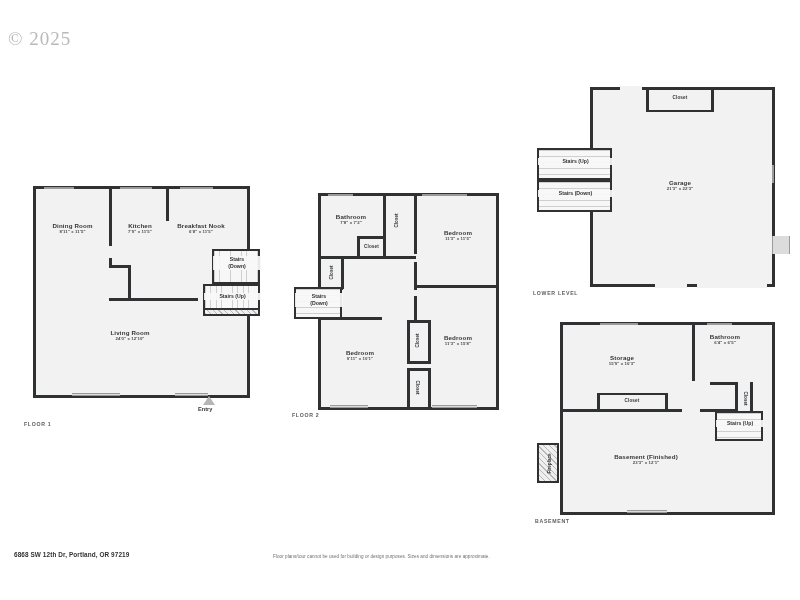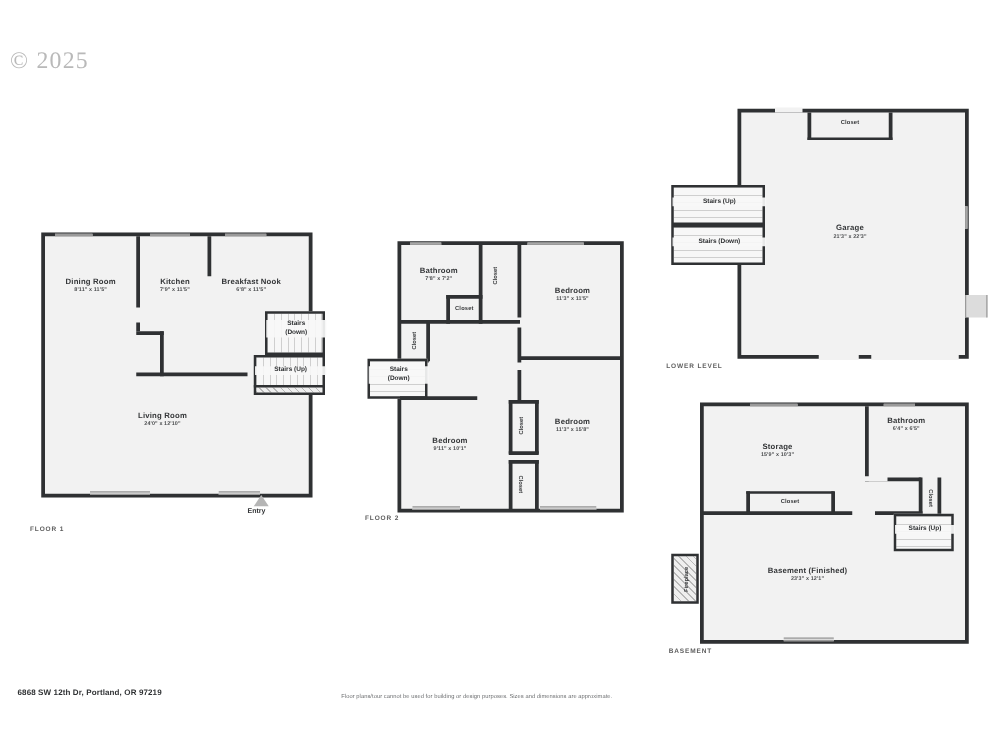--- a/index.html
+++ b/index.html
@@ -6,21 +6,21 @@
   body{
     width:800px;height:600px;background:#ffffff;
     font-family:"Liberation Sans", sans-serif;
     position:relative;overflow:hidden;
     -webkit-font-smoothing:antialiased;
   }
   .stage{position:absolute;left:0;top:0;width:800px;height:600px;}
 
   
   .watermark{
-    position:absolute;left:8px;top:38px;
+    position:absolute;left:8px;top:28px;
     font-family:"Liberation Serif", serif;
     font-size:19px;color:#b9b9b9;letter-spacing:1px;
     user-select:none;
   }
 
   
   .plan{position:absolute;}
   .floorlabel{
     position:absolute;font-size:5.2px;letter-spacing:.7px;
     color:#5d5d5d;font-weight:700;text-transform:uppercase;

